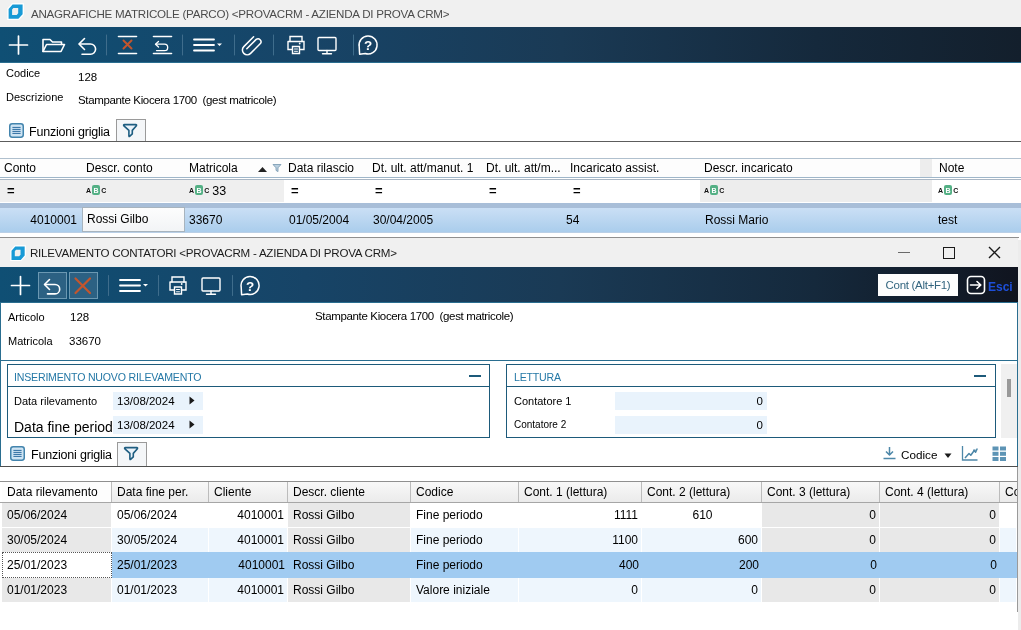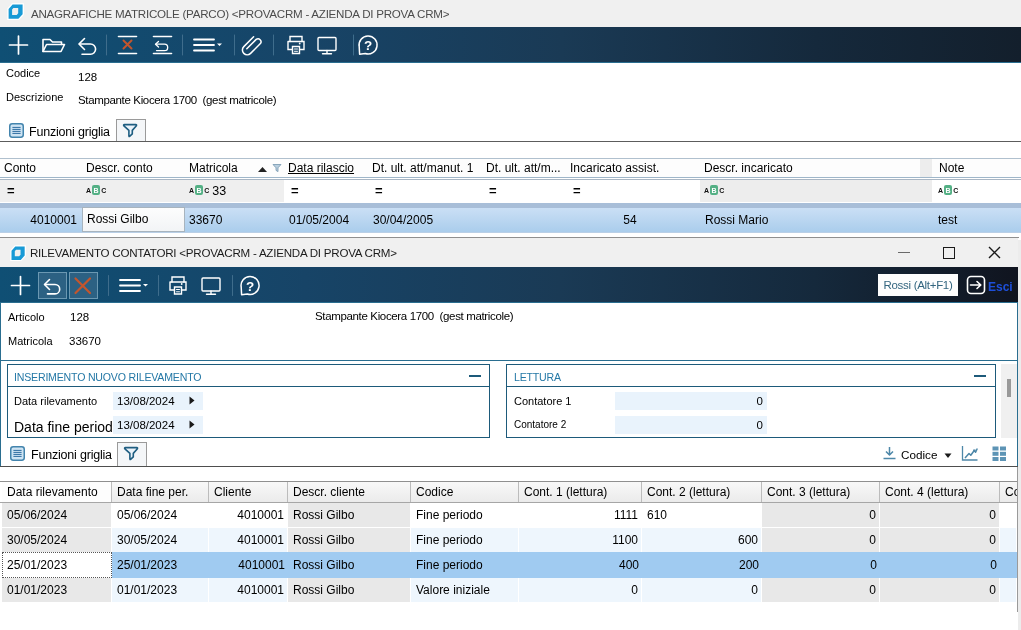--- a/index.html
+++ b/index.html
@@ -99,21 +99,21 @@
 <div class="abs" style="left:0;top:158px;width:1021px;height:1px;background:#b0c0ce;"></div>
 <div class="h1c" style="left:0;width:83px;">Conto</div>
 <div class="h1c" style="left:82px;width:104px;">Descr. conto</div>
 <div class="h1c" style="left:185px;width:100px;">Matricola</div>
 <svg class="abs" style="left:258px;top:167px;" width="9" height="5" viewBox="0 0 9 5">
     <path d="M4.5 0 L9 5 H0 Z" fill="#222"></path>
   </svg>
 <svg class="abs" style="left:272px;top:163px;" width="10" height="10" viewBox="0 0 10 10">
     <path d="M1 1.5 H9 L6 4.8 V8.6 L4 7.4 V4.8 Z" fill="#b9cfdf" stroke="#7396ad" stroke-width="0.8"></path>
   </svg>
-<div class="h1c" style="left:284px;width:85px;text-decoration:underline;">Data rilascio</div>
+<div class="h1c" style="left:284px;width:85px;">Data rilascio</div>
 <div class="h1c" style="left:368px;width:115px;">Dt. ult. att/manut. 1</div>
 <div class="h1c" style="left:482px;width:85px;">Dt. ult. att/m...</div>
 <div class="h1c" style="left:566px;width:135px;">Incaricato assist.</div>
 <div class="h1c" style="left:700px;width:221px;">Descr. incaricato</div>
 <div class="h1c" style="left:920px;width:13px;background:#ededed;"></div>
 <div class="h1c" style="left:932px;width:89px;border-right:none;padding-left:7px;">Note</div>
 <div class="abs" style="left:0;top:179px;width:1021px;height:23px;background:#fff;border-top:1px solid #a9b6c4;box-sizing:border-box;"></div>
 <div class="abs" style="left:0;top:180px;width:284px;height:22px;background:#efefef;"></div>
 <div class="abs" style="left:700px;top:180px;width:232px;height:22px;background:#ededed;"></div>
 <div class="f1c" style="left:0;width:83px;"><span class="eq">=</span></div>
@@ -141,21 +141,21 @@
       <span class="bb">B</span>
       <span class="aa">C</span>
     </span></div>
 <div class="abs" style="left:0;top:203px;width:1021px;height:5px;background:#a8bed8;"></div>
 <div class="abs" style="left:0;top:208px;width:1021px;height:24px;background:linear-gradient(#cadff5,#aacdec);border-bottom:1px solid #bad0e7;"></div>
 <div class="abs" style="left:0;top:208px;width:77px;height:24px;line-height:24px;text-align:right;">4010001</div>
 <div class="abs" style="left:82px;top:207px;width:103px;height:25px;background:linear-gradient(#fdfdfd,#f2f4f6);border:1px solid #a8b4be;box-sizing:border-box;line-height:23px;padding-left:4px;">Rossi Gilbo</div>
 <div class="abs" style="left:189px;top:208px;height:24px;line-height:24px;">33670</div>
 <div class="abs" style="left:289px;top:208px;height:24px;line-height:24px;">01/05/2004</div>
 <div class="abs" style="left:373px;top:208px;height:24px;line-height:24px;">30/04/2005</div>
-<div class="abs" style="left:566px;top:208px;width:128px;height:24px;line-height:24px;text-align:center;">54</div>
+<div class="abs" style="left:566px;top:208px;width:128px;height:24px;line-height:24px;text-align:left;">54</div>
 <div class="abs" style="left:705px;top:208px;height:24px;line-height:24px;">Rossi Mario</div>
 <div class="abs" style="left:938px;top:208px;height:24px;line-height:24px;">test</div>
 
 <div class="abs" style="left:0;top:237px;width:1019px;height:393px;background:#fff;border-top:1px solid #8f8f8f;"></div>
 
 <div class="abs" style="left:1018px;top:240px;width:3px;height:390px;background:#ececec;"></div>
 
 <div class="abs" style="left:0;top:238px;width:1018px;height:29px;background:#f0f0f0;"></div>
 <svg class="abs" style="left:10px;top:245px;" width="16" height="17" viewBox="0 0 17 18">
   <path d="M5.6 1.6 L1.6 6 V15.8 H11.4 L15.6 11.2 V1.6 Z" fill="none" stroke="#fff" stroke-width="2.6"></path>
@@ -200,21 +200,21 @@
       <rect x="202" y="11" width="18" height="13" rx="1"></rect>
       <path d="M211 24 V27 M206.5 27.3 H215.5"></path>
     </g>
 
     <path d="M232.5 8.5 V28.5" stroke="#3f6d8c" stroke-width="1"></path>
 
     <path d="M241.6 27.7 L241.2 20 A9 9 0 1 1 247.3 27 L241.6 27.7 Z" stroke-width="1.5" stroke-linejoin="round"></path>
   </g>
   <text x="250" y="23.5" font-family="Liberation Sans" font-size="13.5" font-weight="bold" fill="#fff" text-anchor="middle">?</text>
 </svg>
-<div class="abs" style="left:878px;top:274px;width:80px;height:22px;background:#fdfdfd;color:#33657f;font-size:11.5px;letter-spacing:-0.3px;line-height:22px;text-align:center;">Rossi (Alt+F1)</div>
+<div class="abs" style="left:878px;top:274px;width:80px;height:22px;background:#fdfdfd;color:#33657f;font-size:11.5px;letter-spacing:-0.3px;line-height:22px;text-align:center;">Cont (Alt+F1)</div>
 <svg class="abs" style="left:966px;top:275px;" width="20" height="20" viewBox="0 0 20 20">
   <rect x="1.5" y="1.5" width="17" height="17" rx="3.5" stroke="#fff" stroke-width="1.6" fill="none"></rect>
   <path d="M4.5 10 H14 M11 6.5 L14.8 10 L11 13.5" stroke="#fff" stroke-width="1.6" fill="none" stroke-linecap="round" stroke-linejoin="round"></path>
 </svg>
 <div class="abs" style="left:988px;top:280px;font-size:12px;font-weight:bold;color:#1d4ed8;">Esci</div>
 
 <div class="abs" style="left:0;top:302px;width:1018px;height:1px;background:#2a6e90;"></div>
 <div class="abs" style="left:0;top:303px;width:1px;height:164px;background:#2a6e90;"></div>
 <div class="abs" style="left:1017px;top:303px;width:1px;height:164px;background:#2a6e90;"></div>
 <div class="abs" style="left:0;top:360px;width:1018px;height:1px;background:#2a6e90;"></div>
@@ -299,21 +299,21 @@
 <div class="h2c" style="left:642px;width:120px;">Cont. 2 (lettura)</div>
 <div class="h2c" style="left:762px;width:118px;">Cont. 3 (lettura)</div>
 <div class="h2c" style="left:880px;width:120px;">Cont. 4 (lettura)</div>
 <div class="h2c" style="left:1000px;width:17px;border-right:none;overflow:hidden;">Co</div>
 <div class="r2c" style="left:2px;top:503px;width:109px;background:#e8e8e8;padding-left:5px;">05/06/2024</div>
 <div class="r2c" style="left:112px;top:503px;width:96px;background:#fff;padding-left:5px;">05/06/2024</div>
 <div class="r2c" style="left:209px;top:503px;width:78px;background:#fff;text-align:right;padding-right:3px;">4010001</div>
 <div class="r2c" style="left:288px;top:503px;width:122px;background:#e8e8e8;padding-left:5px;">Rossi Gilbo</div>
 <div class="r2c" style="left:411px;top:503px;width:107px;background:#fff;padding-left:5px;">Fine periodo</div>
 <div class="r2c" style="left:519px;top:503px;width:122px;background:#fff;text-align:right;padding-right:3px;">1111</div>
-<div class="r2c" style="left:642px;top:503px;width:119px;background:#fff;text-align:left;padding-right:3px;">610</div>
+<div class="r2c" style="left:642px;top:503px;width:119px;background:#fff;text-align:center;padding-right:3px;">610</div>
 <div class="r2c" style="left:762px;top:503px;width:117px;background:#e8e8e8;text-align:right;padding-right:3px;">0</div>
 <div class="r2c" style="left:880px;top:503px;width:119px;background:#e8e8e8;text-align:right;padding-right:3px;">0</div>
 <div class="r2c" style="left:1000px;top:503px;width:16px;background:#fff;padding-left:5px;"></div>
 <div class="r2c" style="left:2px;top:528px;width:109px;background:#e8e8e8;padding-left:5px;">30/05/2024</div>
 <div class="r2c" style="left:112px;top:528px;width:96px;background:#eef6fd;padding-left:5px;">30/05/2024</div>
 <div class="r2c" style="left:209px;top:528px;width:78px;background:#eef6fd;text-align:right;padding-right:3px;">4010001</div>
 <div class="r2c" style="left:288px;top:528px;width:122px;background:#e8e8e8;padding-left:5px;">Rossi Gilbo</div>
 <div class="r2c" style="left:411px;top:528px;width:107px;background:#eef6fd;padding-left:5px;">Fine periodo</div>
 <div class="r2c" style="left:519px;top:528px;width:122px;background:#eef6fd;text-align:right;padding-right:3px;">1100</div>
 <div class="r2c" style="left:642px;top:528px;width:119px;background:#eef6fd;text-align:right;padding-right:3px;">600</div>

